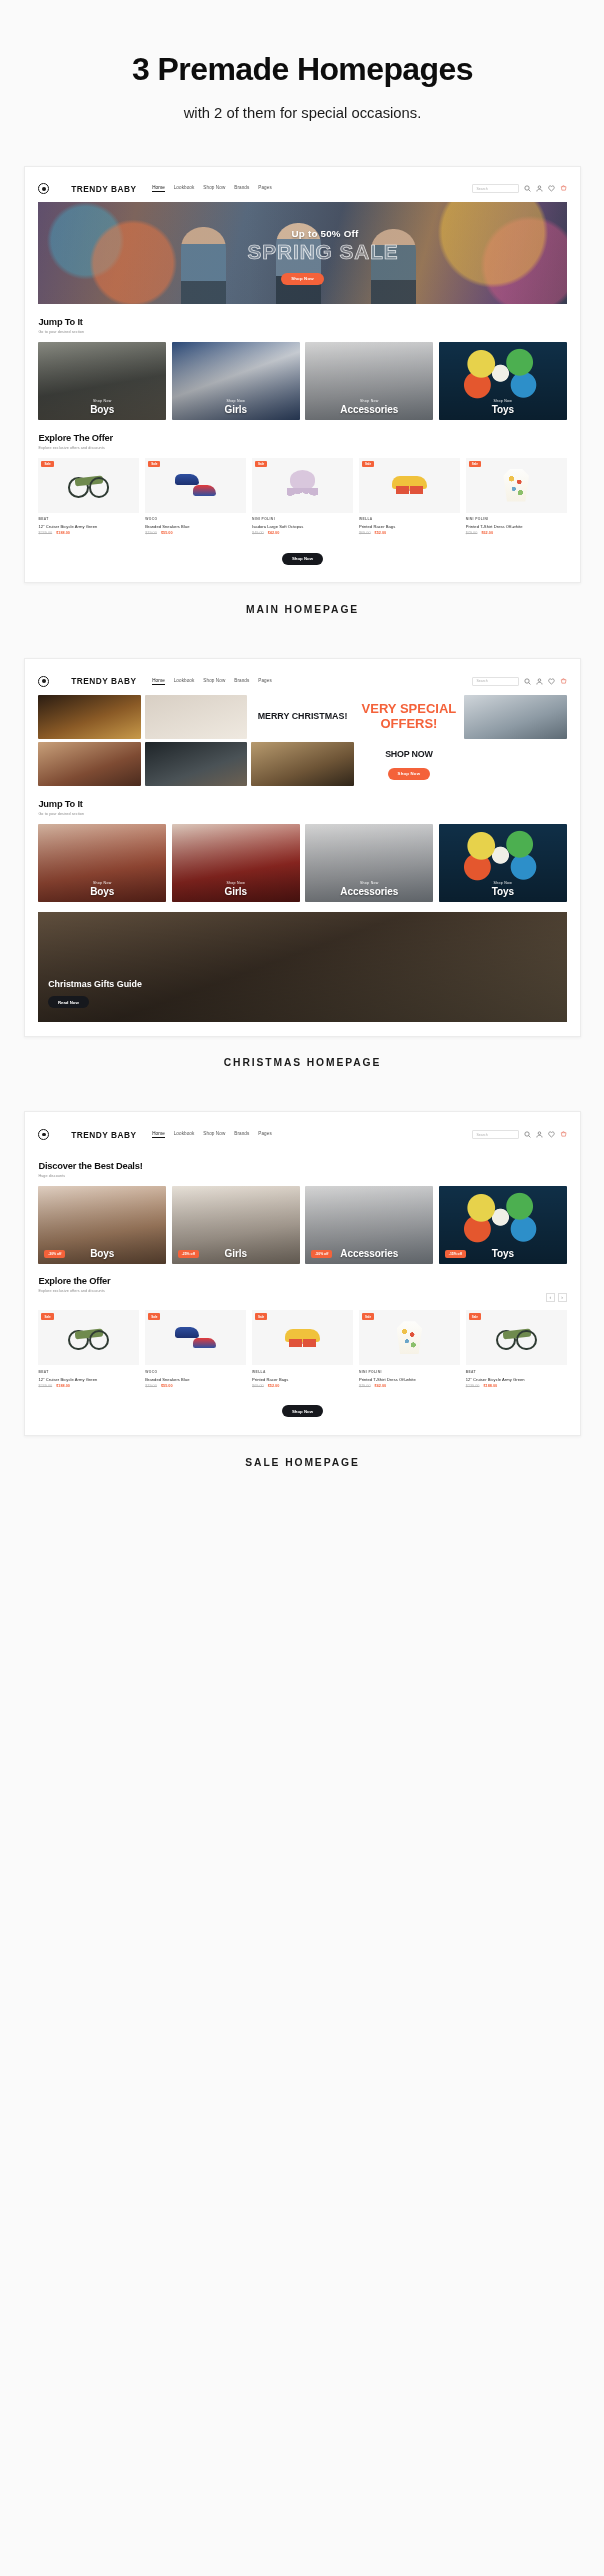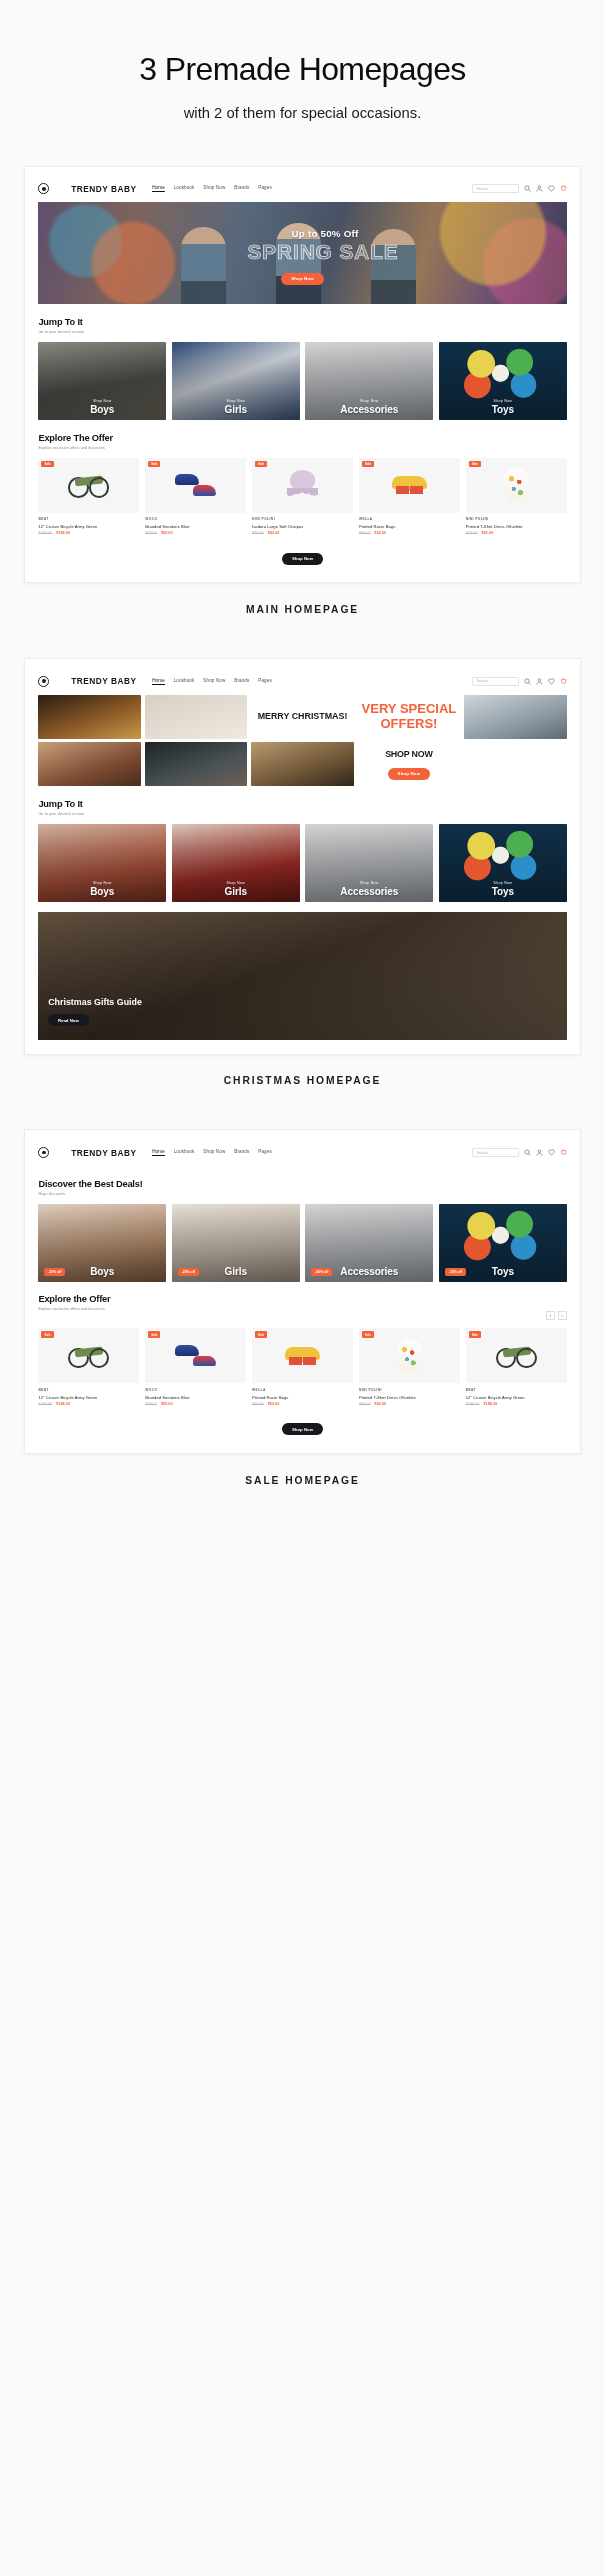--- a/index.html
+++ b/index.html
@@ -9,21 +9,21 @@
     font-family: "Liberation Sans", sans-serif;
     color: #111;
     -webkit-font-smoothing: antialiased;
   }
   .page { width: 605px; padding: 0 0 39px 0; }
 
   
   .headline {
     text-align: center;
     font-size: 32px;
-    font-weight: normal;
+    font-weight: bold;
     letter-spacing: -0.6px;
     color: #0d0d0d;
     padding-top: 51px;
   }
   .subhead {
     text-align: center;
     font-size: 14.8px;
     color: #1b1b1b;
     padding-top: 16.7px;
     padding-bottom: 45px;
@@ -223,21 +223,21 @@
                radial-gradient(circle at 74% 78%,#8bbf6a 0 11%,transparent 12%);}
 
   
   .xmas-grid { display:grid; grid-template-columns: 1fr 1fr 1fr 1fr 1fr; gap:3.9px; padding: 0 13.8px; }
   .xm { height: 44px; border-radius:1px; }
   .xm-txt { display:flex; align-items:center; justify-content:center; flex-direction:column; }
   .xm-title { font-size:8.9px; font-weight:bold; line-height:1.15; text-align:center; color:#16181d; }
   .xm-red { color:#f4623a; font-size:13px; font-weight:bold; text-align:center; line-height:1.15;}
   .xm-shop { font-size:8.9px; font-weight:bold; color:#16181d; letter-spacing:-0.2px;}
   .xmas-banner {
-    margin: 9.8px 13.8px 0 13.8px; height: 128px; position: relative; overflow:hidden;
+    margin: 9.8px 13.8px 0 13.8px; height: 110px; position: relative; overflow:hidden;
     background: linear-gradient(160deg,#6d5a46,#44372b 45%,#7b6a52);
   }
   .xmas-banner .ov2{position:absolute;inset:0;background:linear-gradient(180deg,rgba(0,0,0,.12),rgba(0,0,0,.45));}
   .xb-txt{position:absolute;left:9.8px;bottom:13.8px;color:#fff;z-index:2;}
   .xb-t{font-size:8.9px;font-weight:bold;line-height:1.2;}
 
   
   .sale-hero{display:flex;margin:0 13.8px;height:110px;}
   .sale-left{flex:1.45;background:linear-gradient(170deg,#7e8b92,#55646e 50%,#8d7f6c);position:relative;overflow:hidden;}
   .sale-left:after{content:"";position:absolute;left:28%;bottom:0;width:43px;height:85px;

